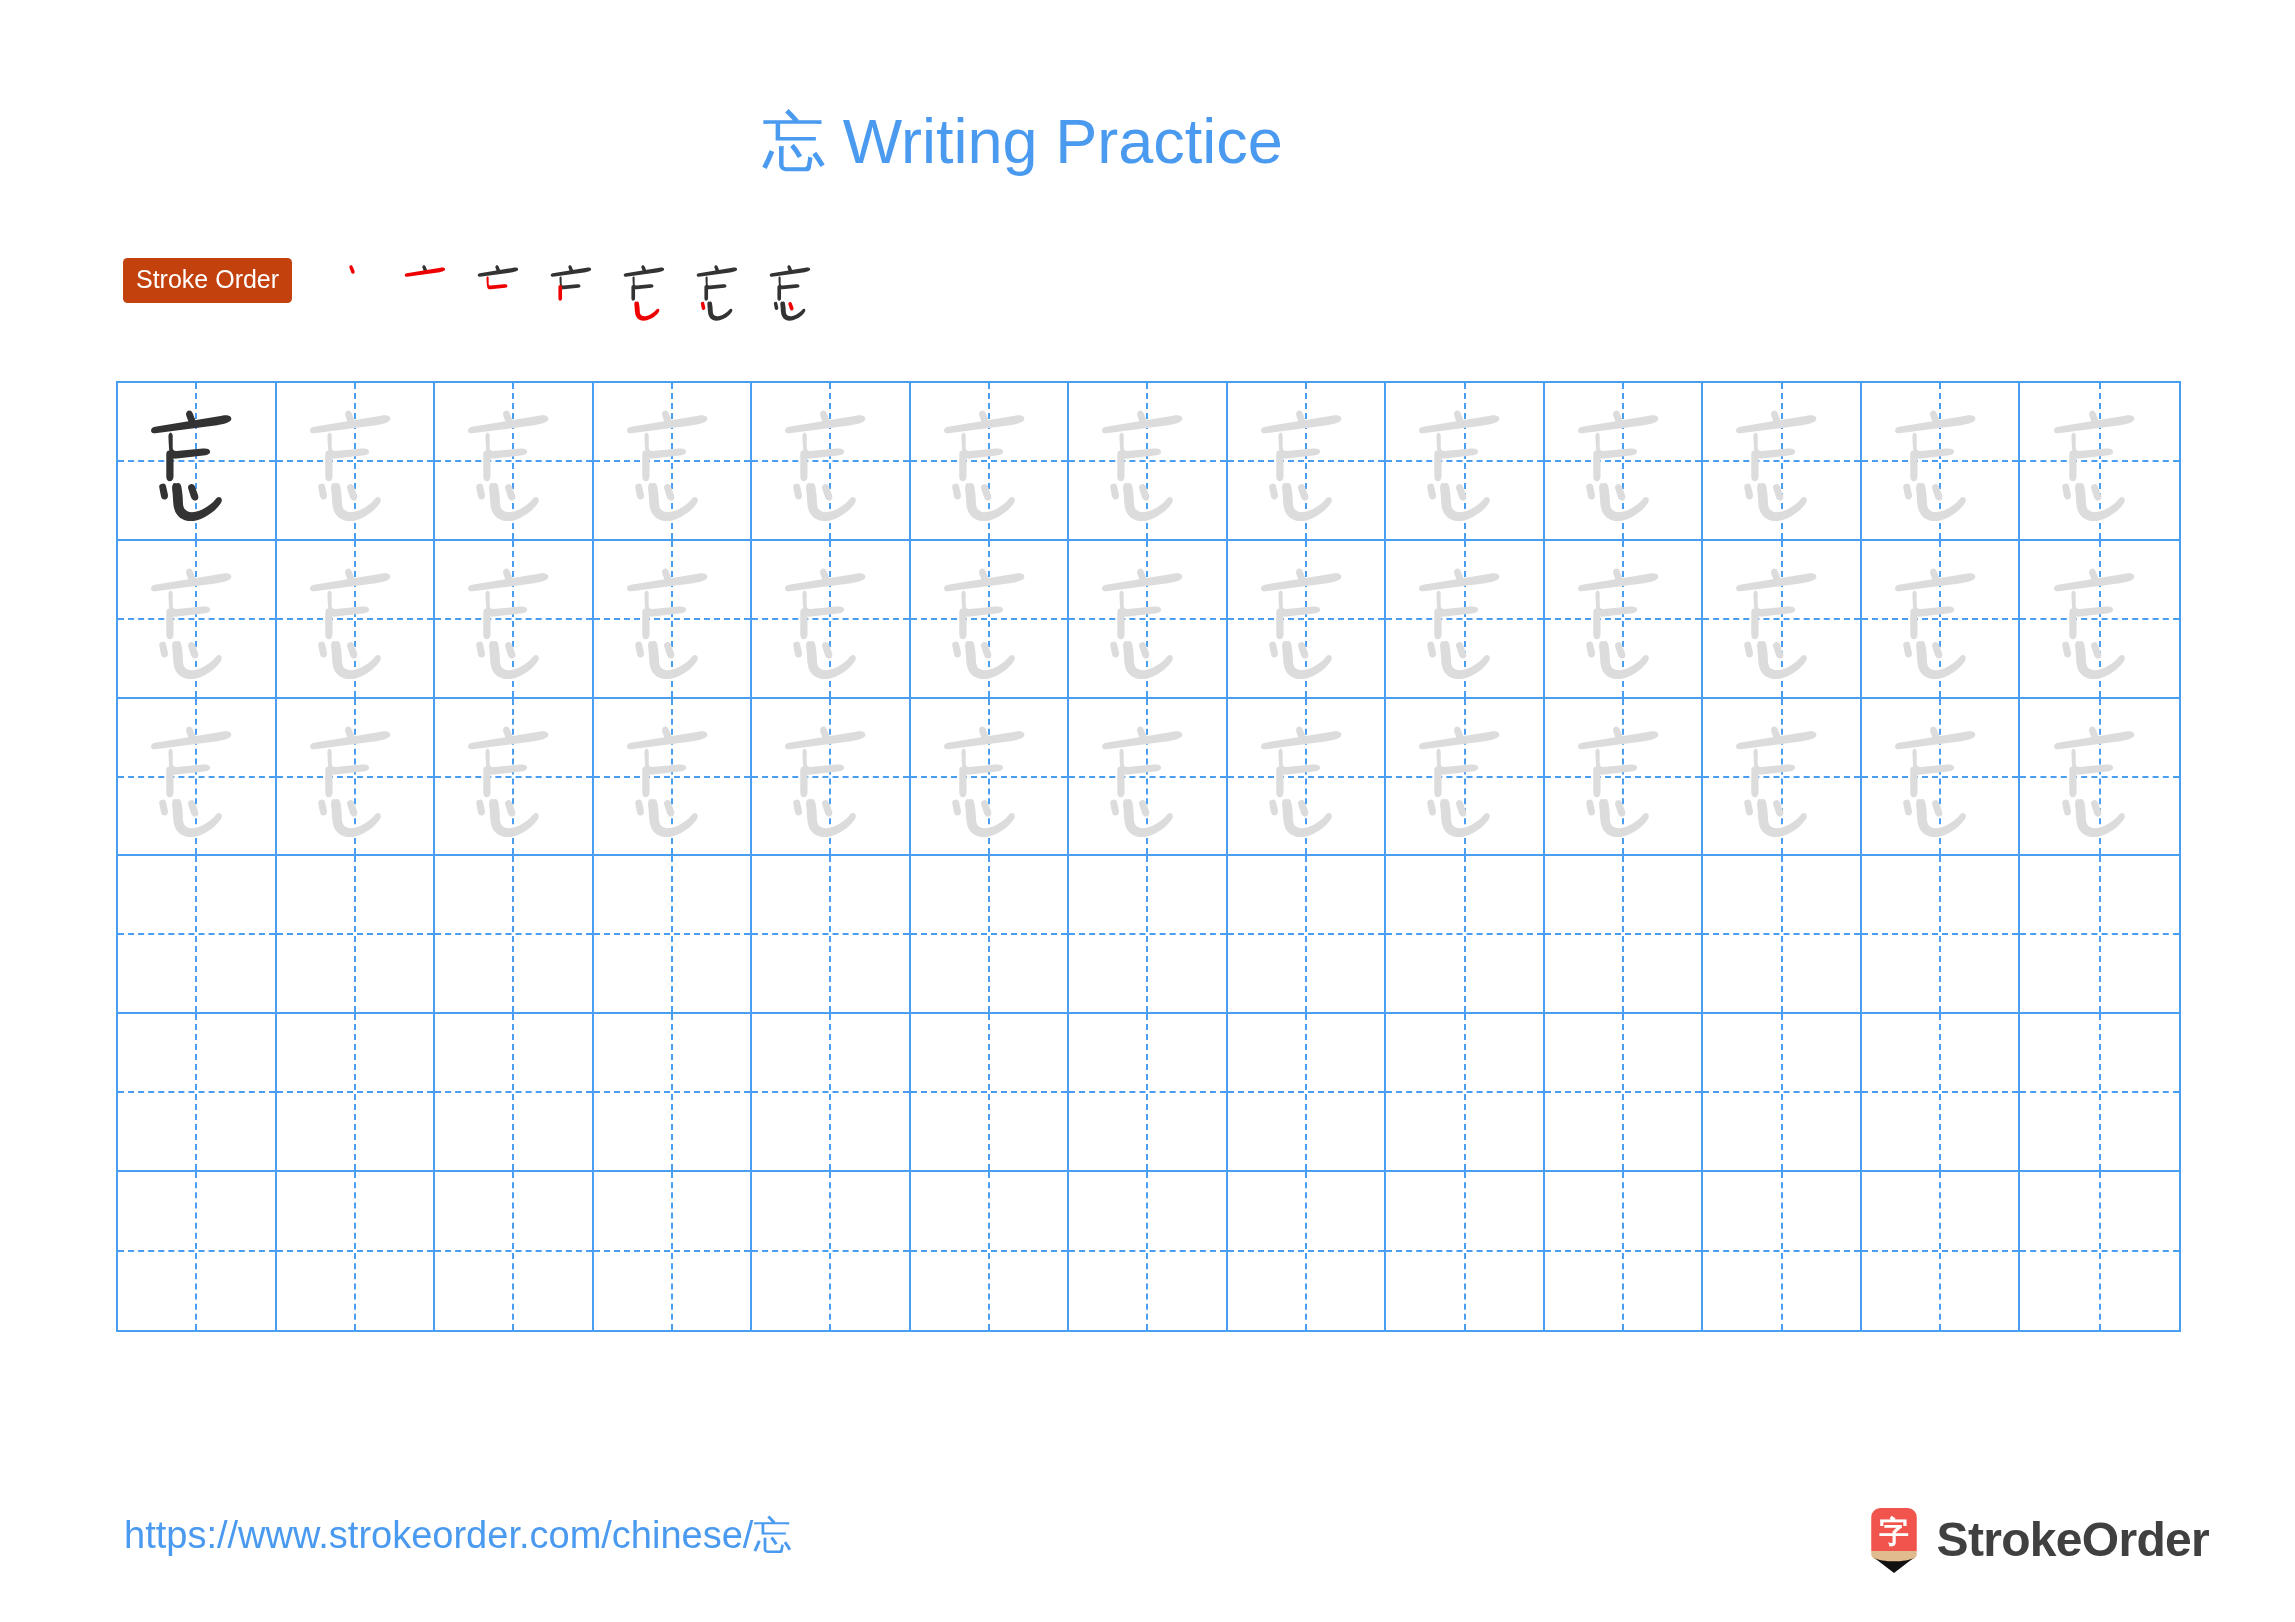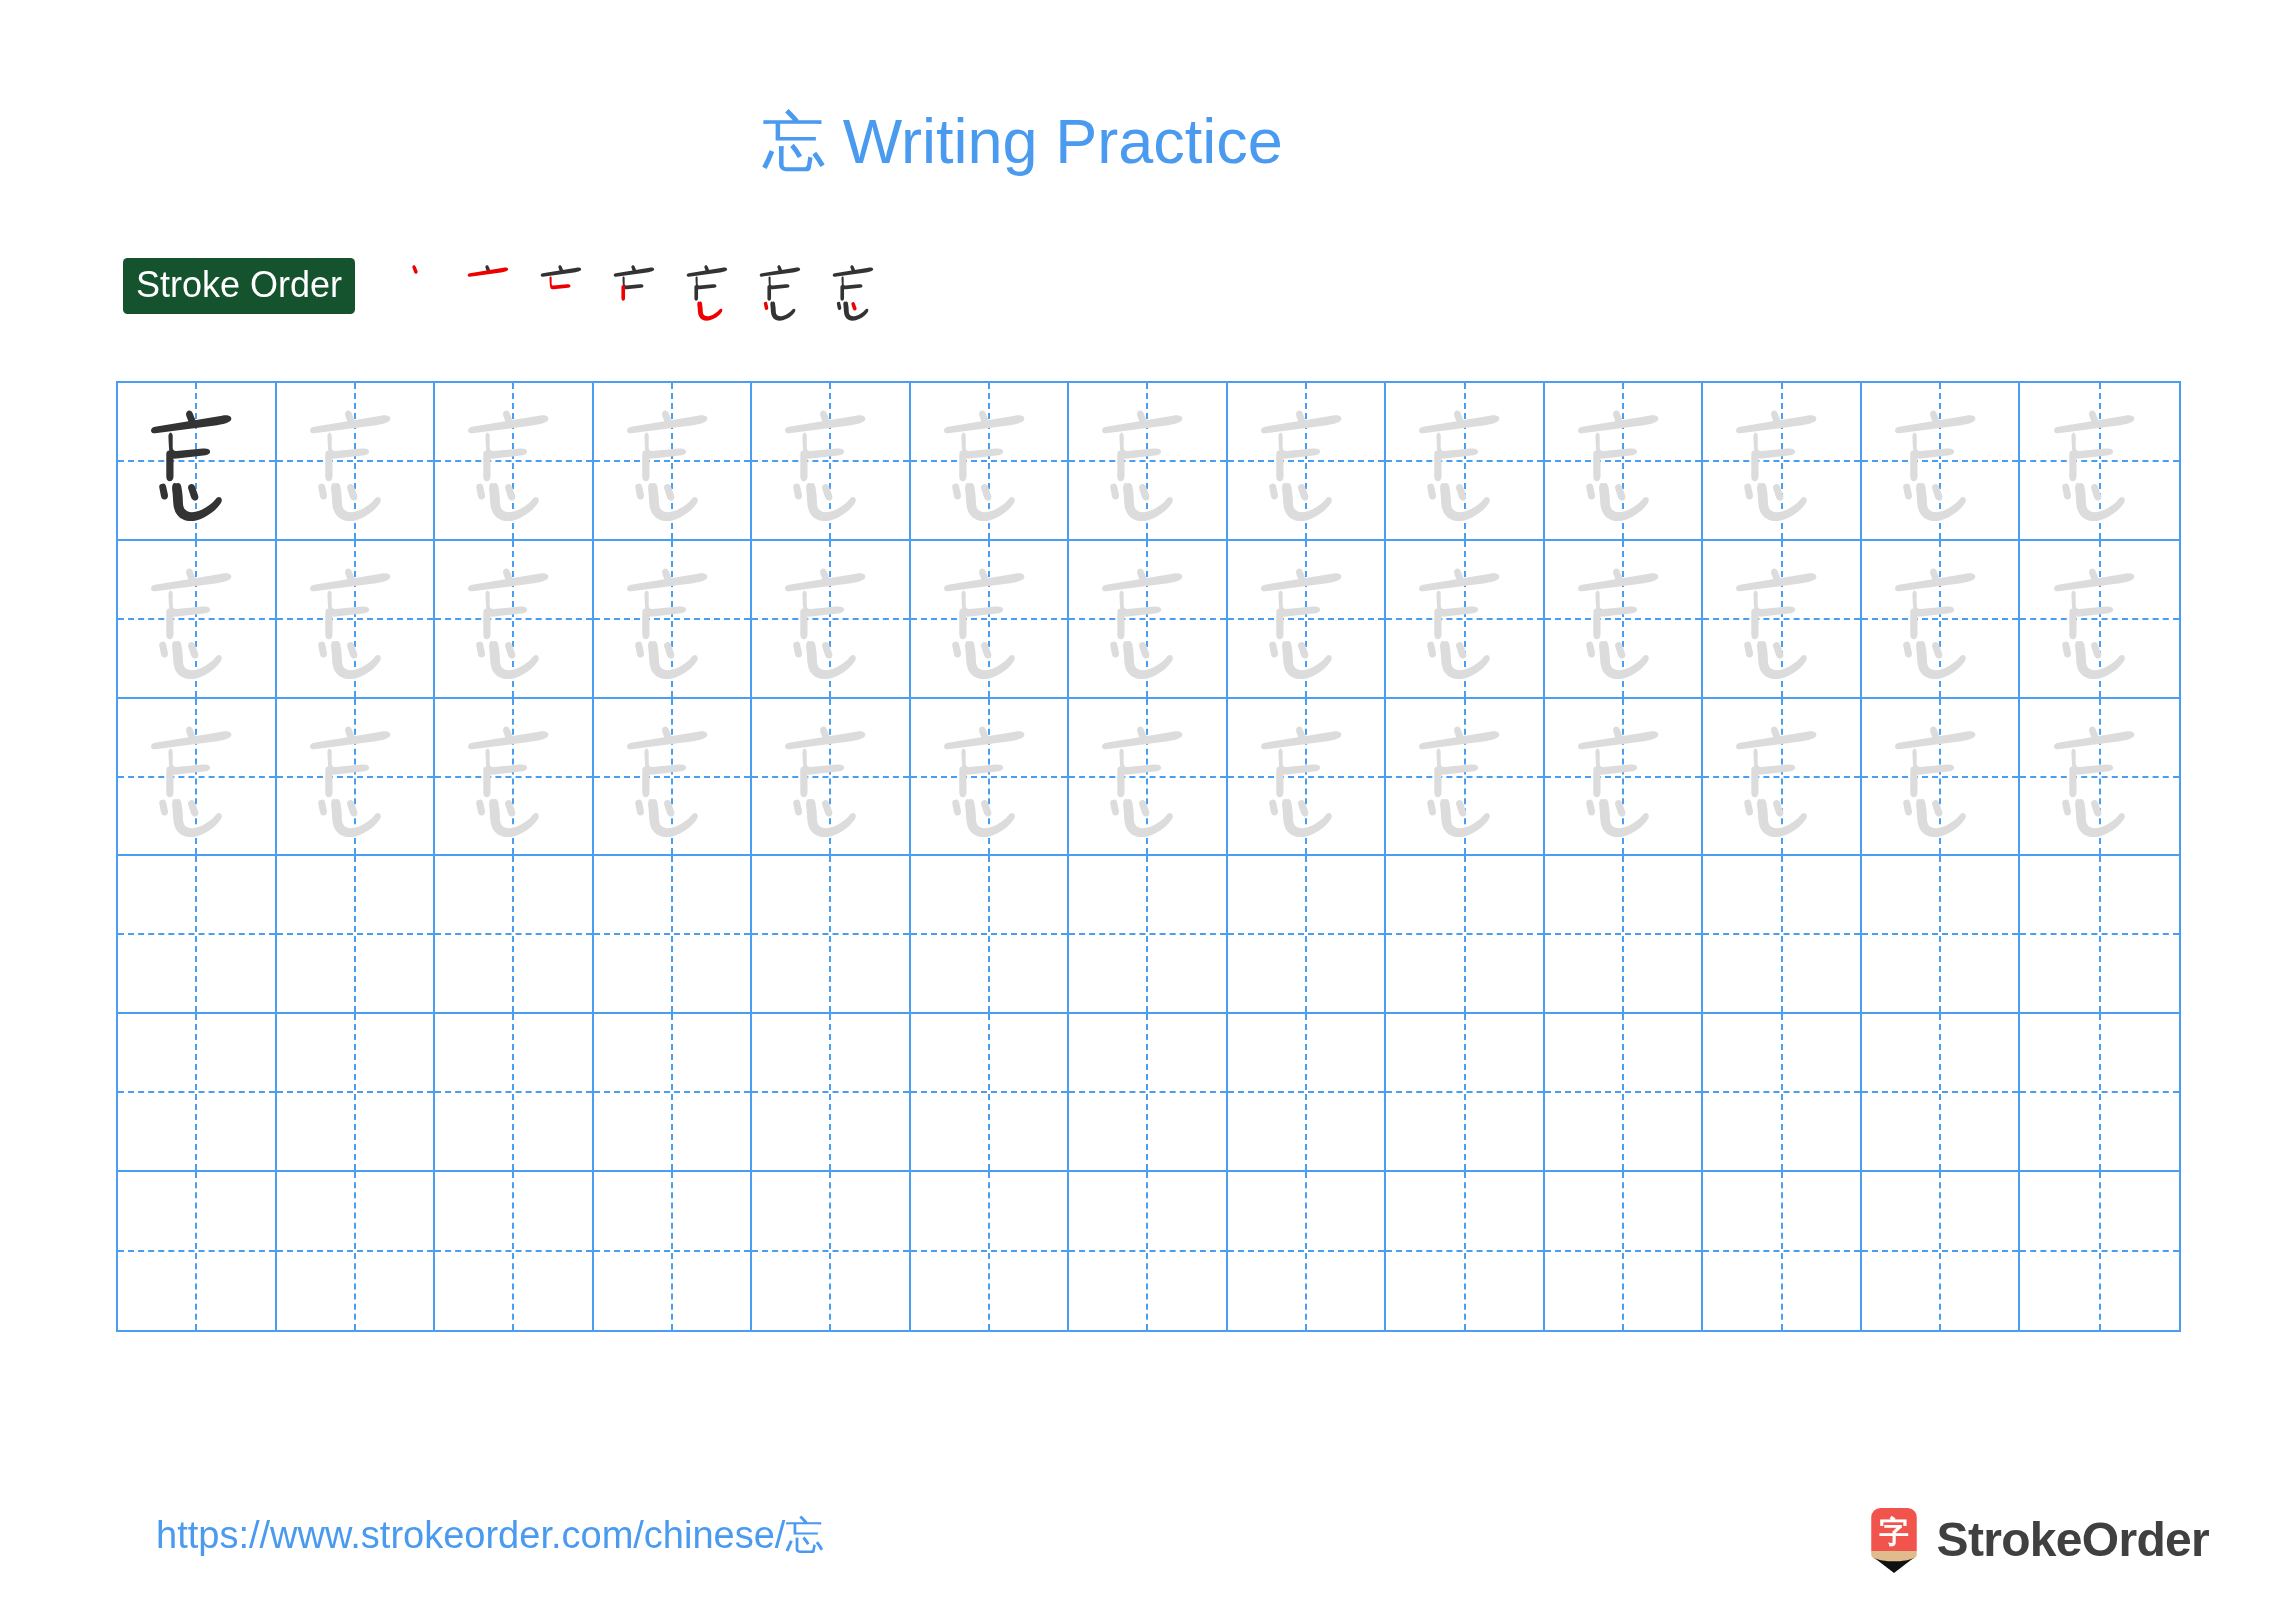--- a/index.html
+++ b/index.html
@@ -33,23 +33,23 @@
   
   #stroke-order-row {
     position: absolute;
     top: 254px;
     left: 123px;
     height: 72px;
     display: flex;
     align-items: flex-start;
   }
   #stroke-order-badge {
-    background: #14532d;
+    background: #c2410c;
     color: #ffffff;
-    font-size: 36px;
+    font-size: 25px;
     line-height: 1;
     padding: 9.2px 13px 10.5px 13px;
     border-radius: 4.6px;
     white-space: nowrap;
     font-weight: 400;
     margin-top: 3.9px;
   }
   #stroke-steps {
     display: flex;
     align-items: flex-start;
@@ -129,21 +129,20 @@
 
   
   #footer-url {
     position: absolute;
     left: 124px;
     top: 1515px;
     font-size: 38px;
     color: #4a9af0;
     white-space: nowrap;
     line-height: 1.1;
-    margin-left: 32px;
   }
   #footer-brand {
     position: absolute;
     right: 86px;
     top: 1504px;
     display: flex;
     align-items: center;
     height: 72px;
   }
   #brand-icon {

